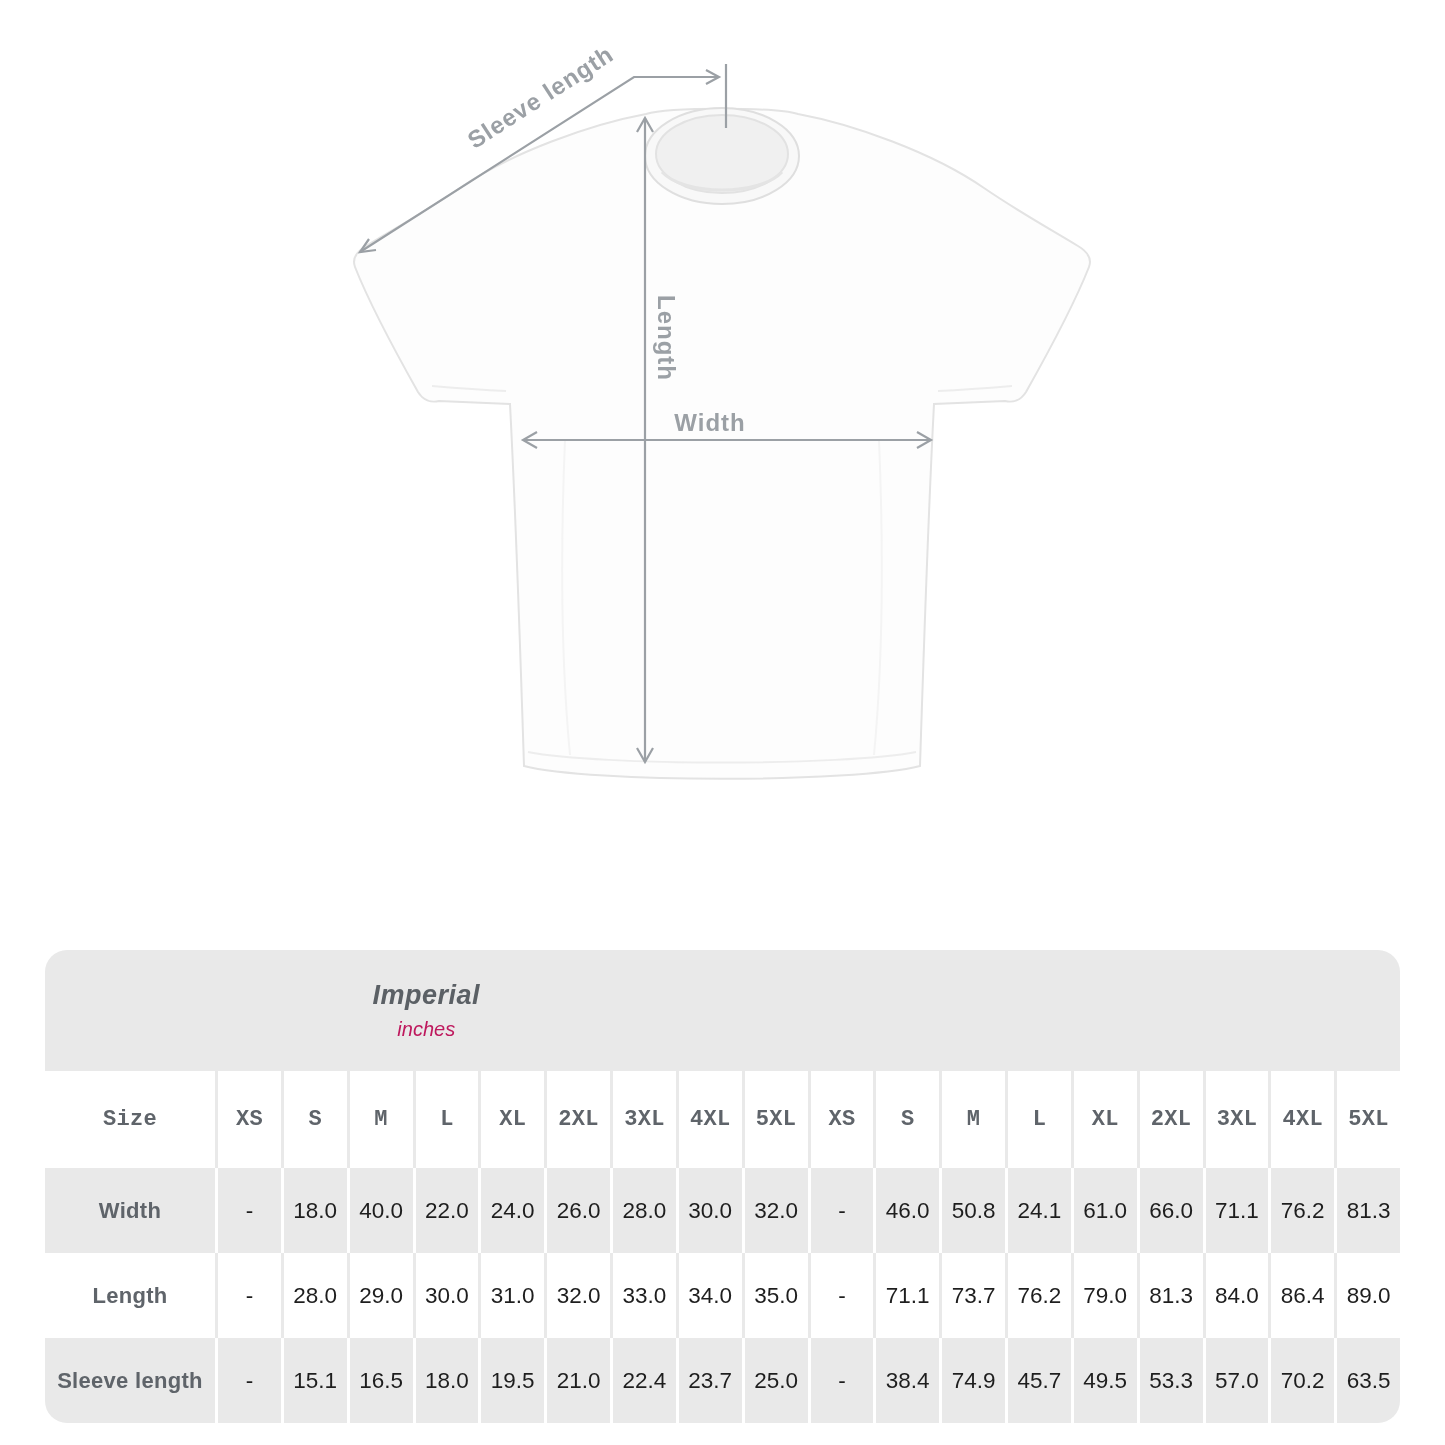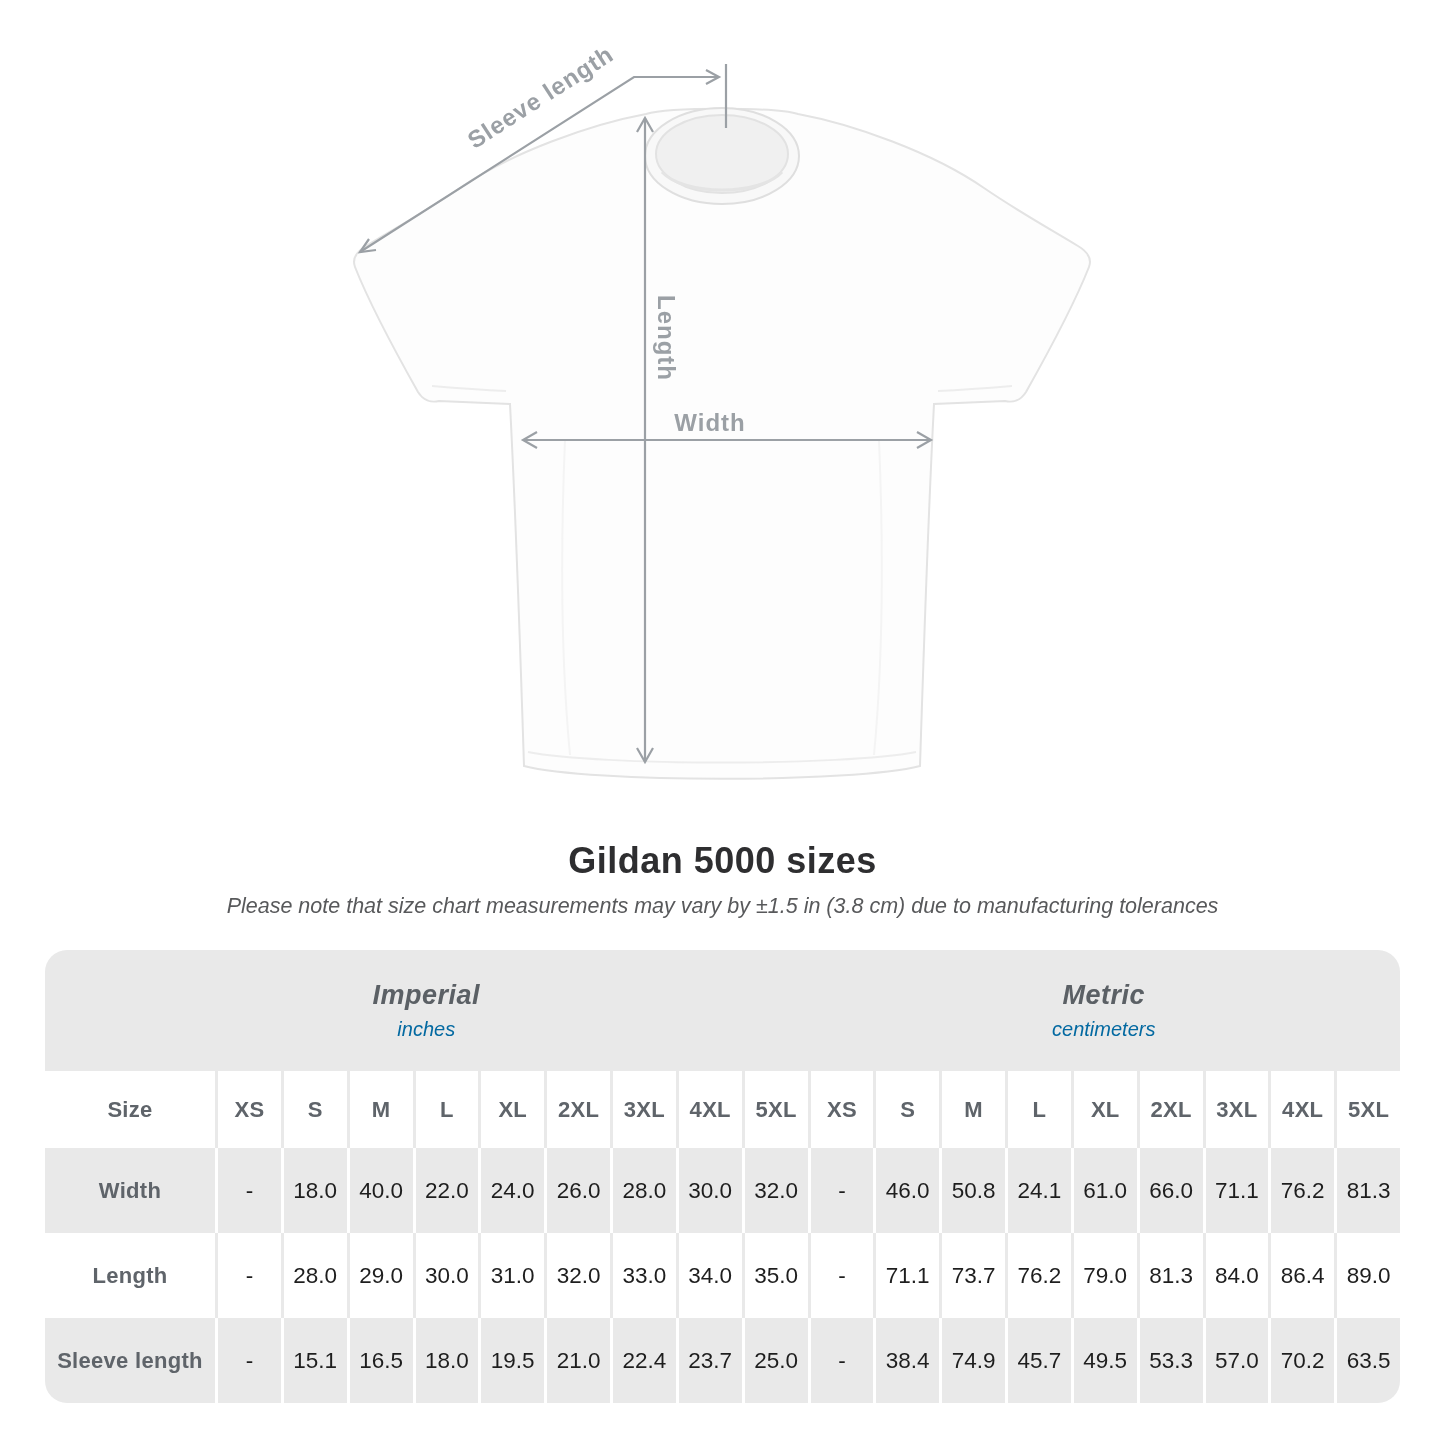--- a/index.html
+++ b/index.html
@@ -20,28 +20,28 @@
     border-radius:22px;overflow:hidden;
     --band:#e9e9e9;
   }
   .grid-row{display:grid;grid-template-columns:170px repeat(18,1fr);}
 
   .unit-band{height:121px;background:var(--band);}
   .unit-group{display:flex;flex-direction:column;align-items:center;justify-content:center;gap:7px;}
   .unit-group.left{grid-column:1/11;}
   .unit-group.right{grid-column:11/20;}
   .group-name{font-size:27px;font-weight:700;font-style:italic;color:#5b6065;letter-spacing:.5px;}
-  .group-unit{font-size:20px;font-style:italic;color:#0369a1;}
+  .group-unit{font-size:20px;font-style:italic;color:#be185d;}
 
   .trow{--div:#e9e9e9;background:#fff;}
   .trow.gray{--div:#ffffff;background:var(--band);}
   .trow .cell{display:flex;align-items:center;justify-content:center;}
   .trow .cell + .cell{border-left:3px solid var(--div);}
 
-  .size-row{height:77px;}
+  .size-row{height:97px;font-family:Liberation Mono, monospace;}
   .data-row{height:85px;}
 
   .hdr{font-size:22px;font-weight:700;color:#5f646a;letter-spacing:.3px;}
   .rlabel{font-size:22px;font-weight:700;color:#5f646a;letter-spacing:.3px;}
   .val{font-size:22.5px;color:#1e1e1e;}
 
   
   .ann-label{font-family:"Liberation Sans","DejaVu Sans",sans-serif;font-size:24px;font-weight:700;fill:#9ba0a5;letter-spacing:1px;}
 </style>
 </head>
@@ -101,35 +101,27 @@
         <polyline points="537,432 523,440 537,448"></polyline>
         <polyline points="917,432 931,440 917,448"></polyline>
       </g>
     </g>
 
     <text class="ann-label" text-anchor="middle" x="545" y="104" transform="rotate(-32.8 545 104)">Sleeve length</text>
     <text class="ann-label" text-anchor="middle" x="658" y="338" transform="rotate(90 658 338)">Length</text>
     <text class="ann-label" text-anchor="middle" x="710" y="431">Width</text>
   </svg>
 
-  <div class="heading">
-    <div class="title">Gildan 5000 sizes</div>
-    <div class="subtitle">Please note that size chart measurements may vary by ±1.5 in (3.8 cm) due to manufacturing tolerances</div>
-  </div>
 
   <div class="size-table">
 
     <div class="grid-row unit-band">
       <div class="unit-group left">
         <div class="group-name">Imperial</div>
         <div class="group-unit">inches</div>
-      </div>
-      <div class="unit-group right">
-        <div class="group-name">Metric</div>
-        <div class="group-unit">centimeters</div>
       </div>
     </div>
 
     <div class="grid-row trow size-row" id="size-header-row">
       <div class="cell hdr">Size</div>
 
     <div class="cell hdr">XS</div>
         <div class="cell hdr">S</div>
         <div class="cell hdr">M</div>
         <div class="cell hdr">L</div>

